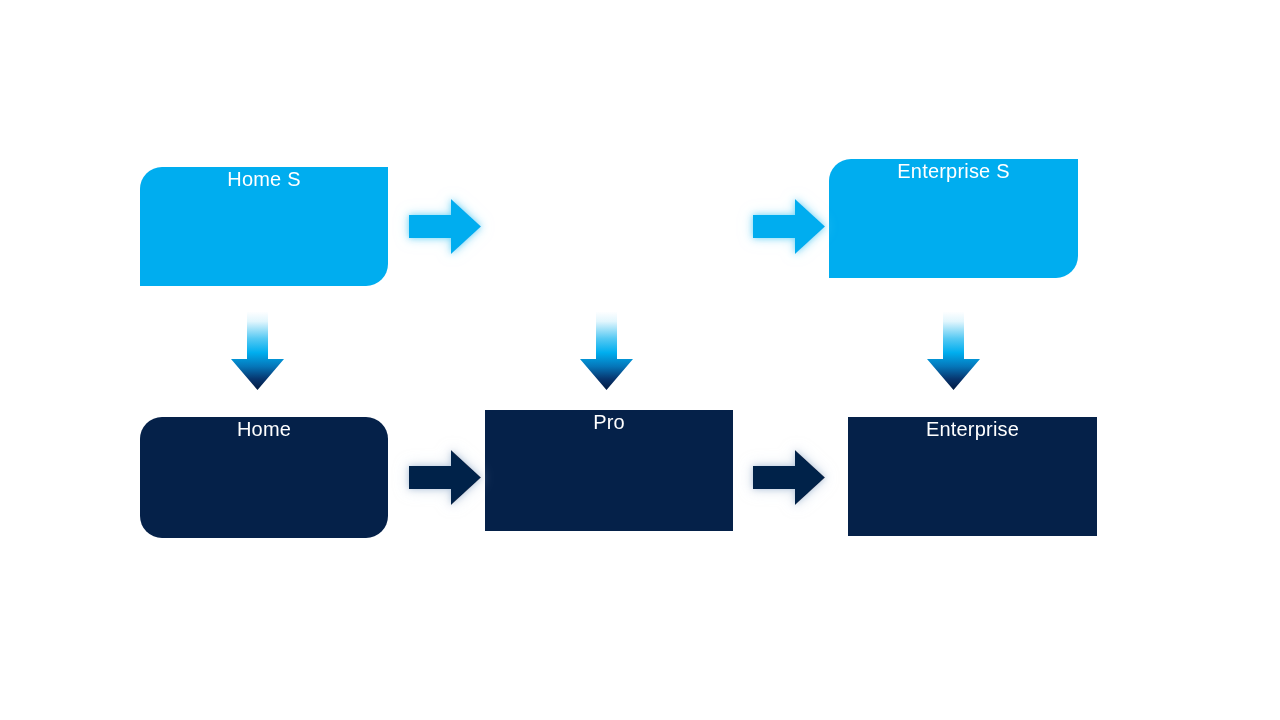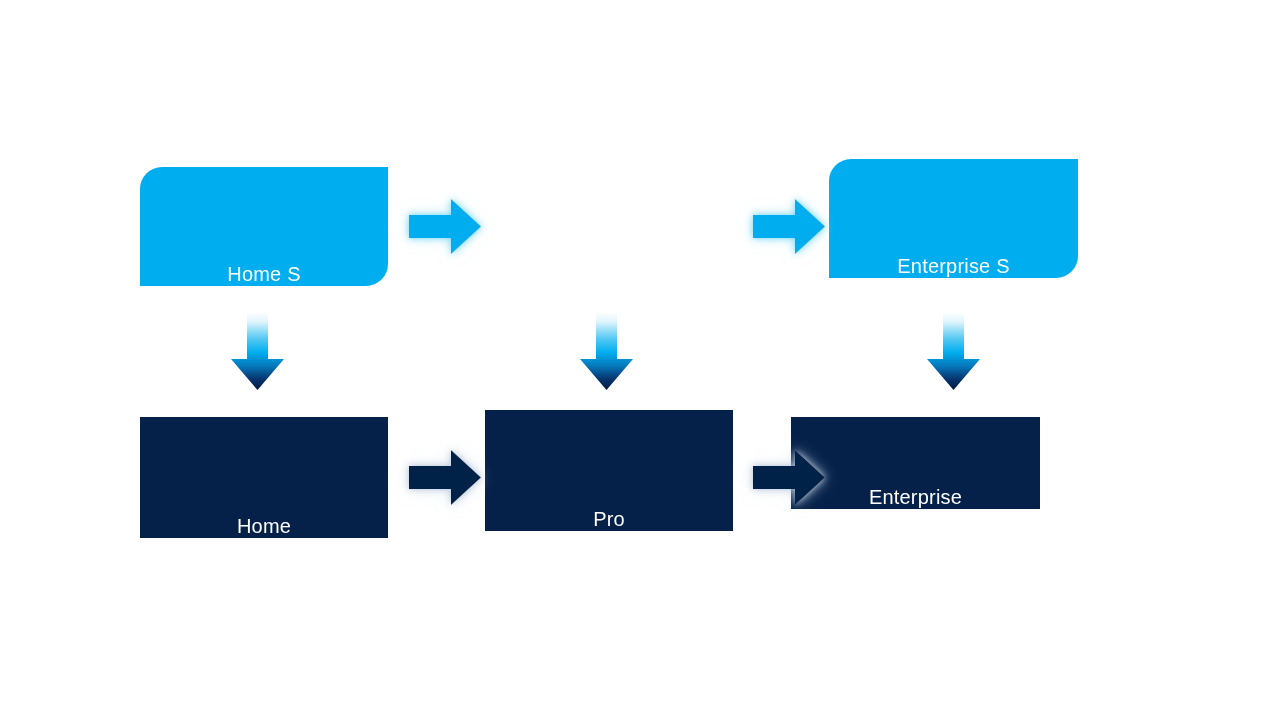--- a/index.html
+++ b/index.html
@@ -20,21 +20,21 @@
     position: relative;
     width: 1280px;
     height: 720px;
     background: #ffffff;
   }
 
   
   .node {
     position: absolute;
     display: flex;
-    align-items: flex-end;
+    align-items: flex-start;
     justify-content: center;
     box-sizing: border-box;
     user-select: none;
   }
 
   .node .node-label {
     color: #ffffff;
     font-size: 20px;
     line-height: 1.2;
     font-weight: 400;
@@ -131,29 +131,29 @@
       <polygon points="16,0 37,0 37,47 53,47 26.5,78 0,47 16,47" fill="url(#grad-down)"></polygon>
     </svg>
   </div>
 
   <div class="arrow-down" style="left:927px; top:312px; width:53px; height:78px;">
     <svg width="53" height="78" viewBox="0 0 53 78">
       <polygon points="16,0 37,0 37,47 53,47 26.5,78 0,47 16,47" fill="url(#grad-down)"></polygon>
     </svg>
   </div>
 
-  <div class="node tier-base" style="left:140px; top:417px; width:248px; height:121px;">
+  <div class="node tier-base" style="left:140px; top:417px; width:248px; height:121px;border-radius:22px;">
     <span class="node-label">Home</span>
   </div>
 
   <div class="node tier-base" style="left:485px; top:410px; width:248px; height:121px;">
     <span class="node-label">Pro</span>
   </div>
 
-  <div class="node tier-base" style="left:791px; top:417px; width:249px; height:92px;">
+  <div class="node tier-base" style="left:848px; top:417px; width:249px; height:119px;">
     <span class="node-label">Enterprise</span>
   </div>
 
   <div class="arrow-right" style="left:409px; top:450px; width:72px; height:55px;">
     <svg width="72" height="55" viewBox="0 0 72 55">
       <polygon points="0,16 42,16 42,0 72,27.5 42,55 42,39 0,39" fill="#052149" filter="url(#glow-navy)"></polygon>
     </svg>
   </div>
 
   <div class="arrow-right" style="left:753px; top:450px; width:72px; height:55px;">

